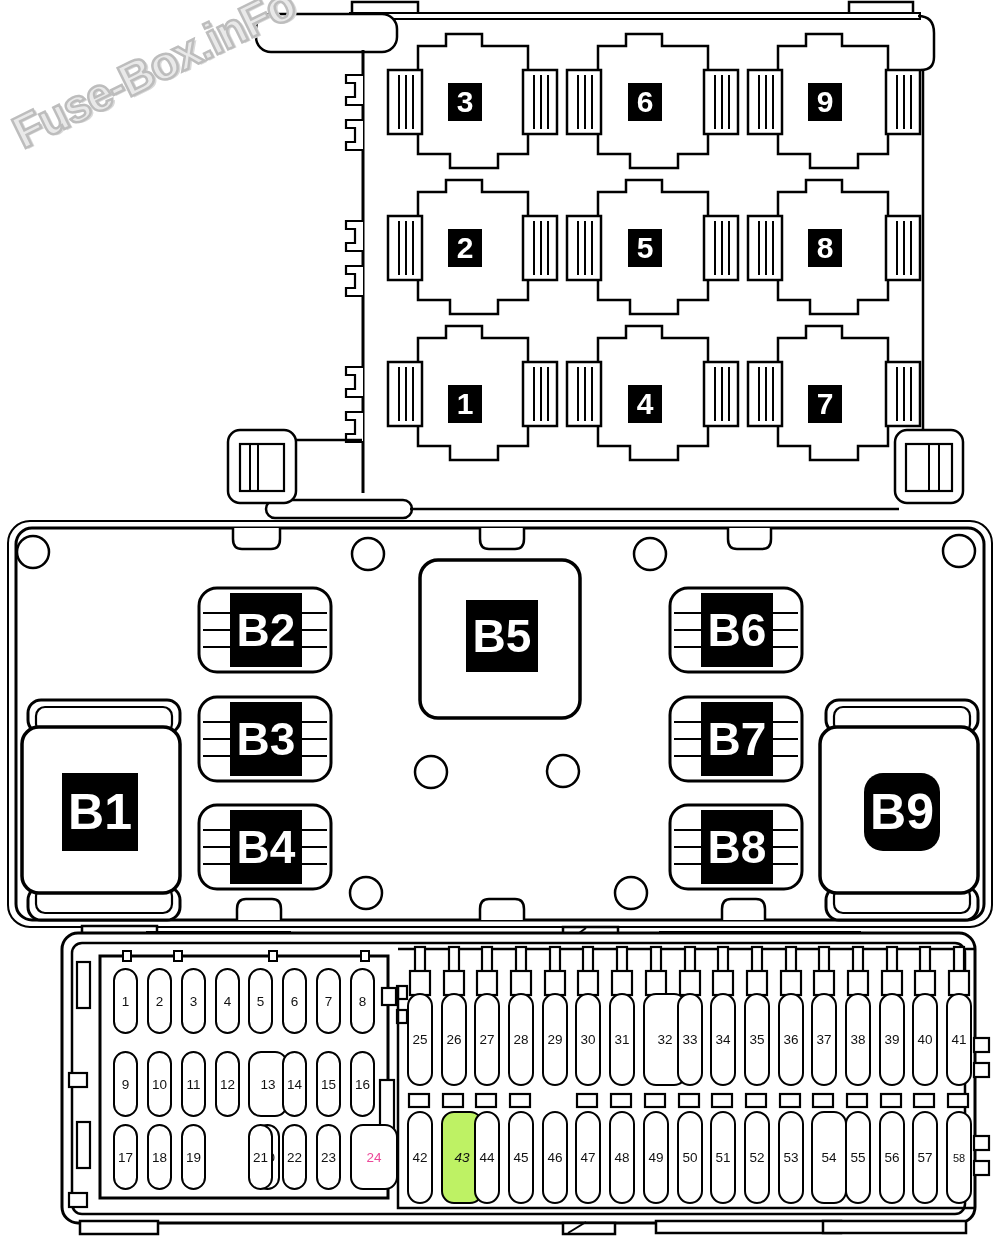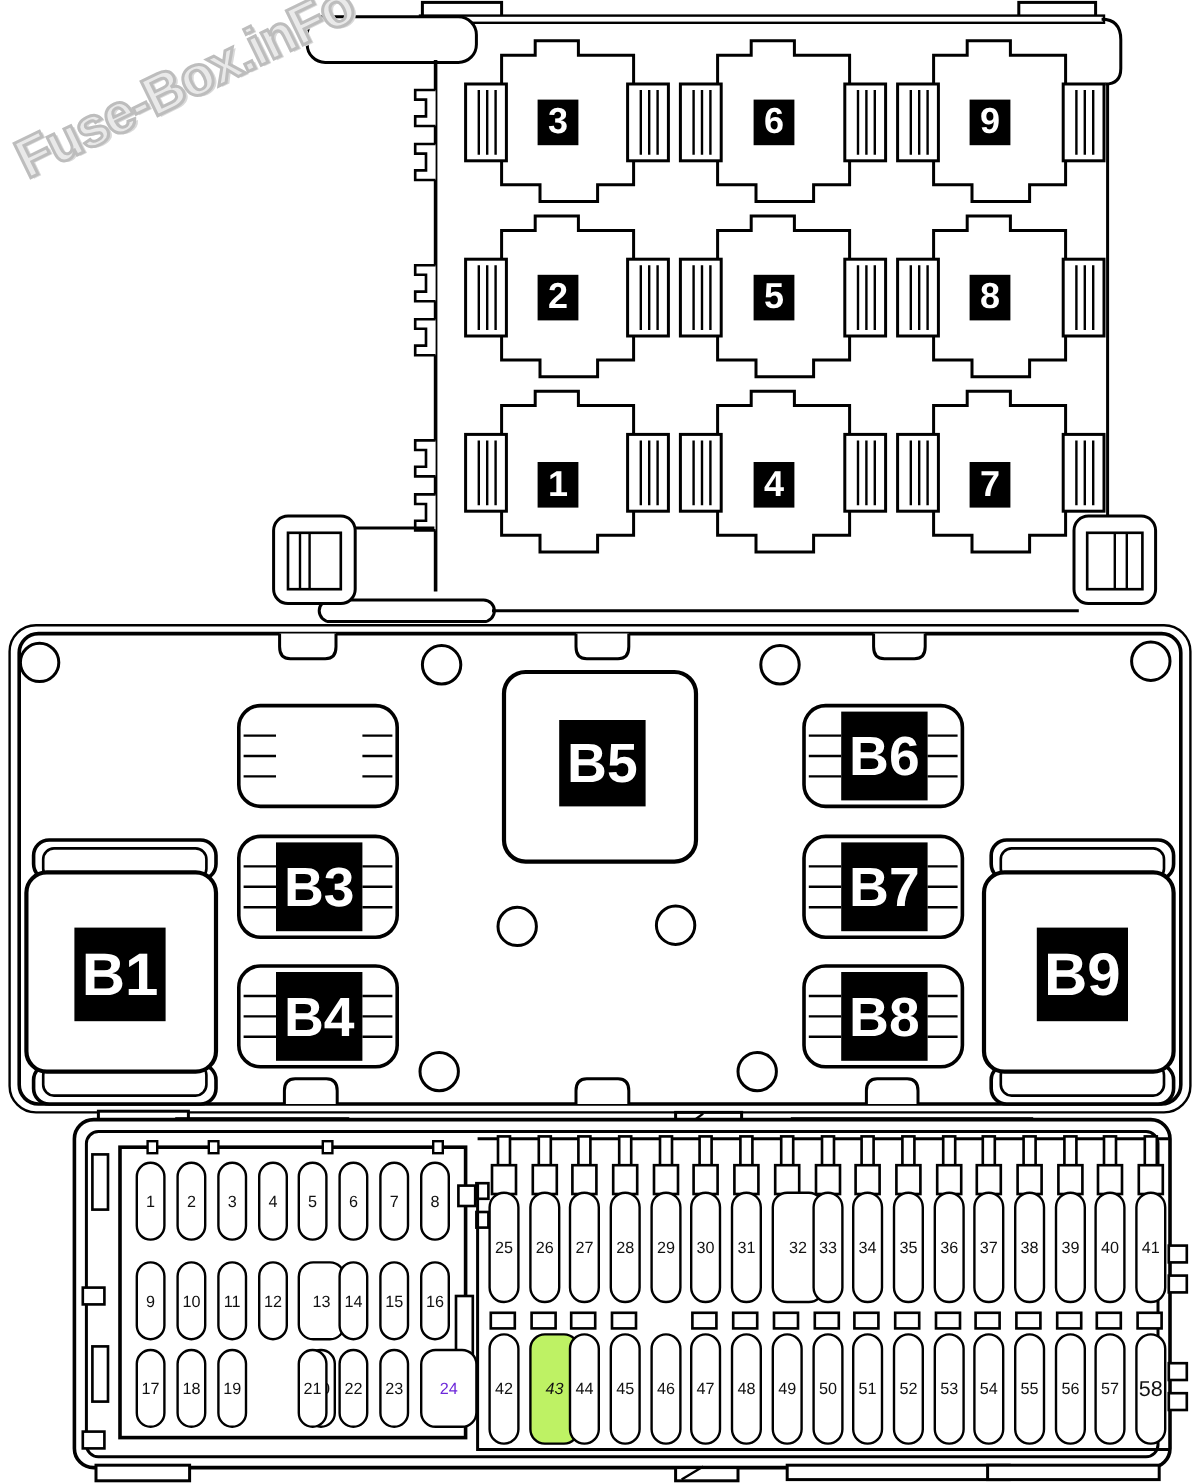--- a/index.html
+++ b/index.html
@@ -264,27 +264,28 @@
   <div id="labels"></div>
 <div class="blk" style="left: 448px; top: 83px; width: 34px; height: 38px; font-size: 30px; background: rgb(0, 0, 0); color: rgb(255, 255, 255);">3</div>
     <div class="blk" style="left: 628px; top: 83px; width: 34px; height: 38px; font-size: 30px; background: rgb(0, 0, 0); color: rgb(255, 255, 255);">6</div>
     <div class="blk" style="left: 808px; top: 83px; width: 34px; height: 38px; font-size: 30px; background: rgb(0, 0, 0); color: rgb(255, 255, 255);">9</div>
     <div class="blk" style="left: 448px; top: 229px; width: 34px; height: 38px; font-size: 30px; background: rgb(0, 0, 0); color: rgb(255, 255, 255);">2</div>
     <div class="blk" style="left: 628px; top: 229px; width: 34px; height: 38px; font-size: 30px; background: rgb(0, 0, 0); color: rgb(255, 255, 255);">5</div>
     <div class="blk" style="left: 808px; top: 229px; width: 34px; height: 38px; font-size: 30px; background: rgb(0, 0, 0); color: rgb(255, 255, 255);">8</div>
     <div class="blk" style="left: 448px; top: 385px; width: 34px; height: 38px; font-size: 30px; background: rgb(0, 0, 0); color: rgb(255, 255, 255);">1</div>
     <div class="blk" style="left: 628px; top: 385px; width: 34px; height: 38px; font-size: 30px; background: rgb(0, 0, 0); color: rgb(255, 255, 255);">4</div>
     <div class="blk" style="left: 808px; top: 385px; width: 34px; height: 38px; font-size: 30px; background: rgb(0, 0, 0); color: rgb(255, 255, 255);">7</div>
+    <div class="blk" style="left: 230px; top: 593px; width: 72px; height: 74px; font-size: 46px; background: rgb(0, 0, 0); color: rgb(255, 255, 255);">B2</div>
     <div class="blk" style="left: 230px; top: 702px; width: 72px; height: 74px; font-size: 46px; background: rgb(0, 0, 0); color: rgb(255, 255, 255);">B3</div>
     <div class="blk" style="left: 230px; top: 810px; width: 72px; height: 74px; font-size: 46px; background: rgb(0, 0, 0); color: rgb(255, 255, 255);">B4</div>
     <div class="blk" style="left: 701px; top: 593px; width: 72px; height: 74px; font-size: 46px; background: rgb(0, 0, 0); color: rgb(255, 255, 255);">B6</div>
     <div class="blk" style="left: 701px; top: 702px; width: 72px; height: 74px; font-size: 46px; background: rgb(0, 0, 0); color: rgb(255, 255, 255);">B7</div>
     <div class="blk" style="left: 701px; top: 810px; width: 72px; height: 74px; font-size: 46px; background: rgb(0, 0, 0); color: rgb(255, 255, 255);">B8</div>
     <div class="blk" style="left: 62px; top: 773px; width: 76px; height: 78px; font-size: 50px; background: rgb(0, 0, 0); color: rgb(255, 255, 255);">B1</div>
-    <div class="blk" style="left: 864px; top: 773px; width: 76px; height: 78px; font-size: 50px; background: rgb(0, 0, 0); color: rgb(255, 255, 255);">B9</div>
+    <div class="blk" style="left: 864px; top: 773px; width: 76px; height: 78px; font-size: 50px; background: rgb(0, 0, 0); color: rgb(255, 255, 255); border-radius: 19px;">B9</div>
     <div class="blk" style="left: 466px; top: 600px; width: 72px; height: 72px; font-size: 46px; background: rgb(0, 0, 0); color: rgb(255, 255, 255);">B5</div>
     <div class="pill" style="left: 113px; top: 968px; width: 25px; height: 66px; border: 2.6px solid rgb(0, 0, 0); background: rgb(255, 255, 255); color: rgb(17, 17, 17); font-size: 13.5px;">1</div>
     <div class="pill" style="left: 147px; top: 968px; width: 25px; height: 66px; border: 2.6px solid rgb(0, 0, 0); background: rgb(255, 255, 255); color: rgb(17, 17, 17); font-size: 13.5px;">2</div>
     <div class="pill" style="left: 181px; top: 968px; width: 25px; height: 66px; border: 2.6px solid rgb(0, 0, 0); background: rgb(255, 255, 255); color: rgb(17, 17, 17); font-size: 13.5px;">3</div>
     <div class="pill" style="left: 215px; top: 968px; width: 25px; height: 66px; border: 2.6px solid rgb(0, 0, 0); background: rgb(255, 255, 255); color: rgb(17, 17, 17); font-size: 13.5px;">4</div>
     <div class="pill" style="left: 248px; top: 968px; width: 25px; height: 66px; border: 2.6px solid rgb(0, 0, 0); background: rgb(255, 255, 255); color: rgb(17, 17, 17); font-size: 13.5px;">5</div>
     <div class="pill" style="left: 282px; top: 968px; width: 25px; height: 66px; border: 2.6px solid rgb(0, 0, 0); background: rgb(255, 255, 255); color: rgb(17, 17, 17); font-size: 13.5px;">6</div>
     <div class="pill" style="left: 316px; top: 968px; width: 25px; height: 66px; border: 2.6px solid rgb(0, 0, 0); background: rgb(255, 255, 255); color: rgb(17, 17, 17); font-size: 13.5px;">7</div>
     <div class="pill" style="left: 350px; top: 968px; width: 25px; height: 66px; border: 2.6px solid rgb(0, 0, 0); background: rgb(255, 255, 255); color: rgb(17, 17, 17); font-size: 13.5px;">8</div>
     <div class="pill" style="left: 113px; top: 1051px; width: 25px; height: 66px; border: 2.6px solid rgb(0, 0, 0); background: rgb(255, 255, 255); color: rgb(17, 17, 17); font-size: 13.5px;">9</div>
@@ -295,21 +296,21 @@
     <div class="pill" style="left: 282px; top: 1051px; width: 25px; height: 66px; border: 2.6px solid rgb(0, 0, 0); background: rgb(255, 255, 255); color: rgb(17, 17, 17); font-size: 13.5px;">14</div>
     <div class="pill" style="left: 316px; top: 1051px; width: 25px; height: 66px; border: 2.6px solid rgb(0, 0, 0); background: rgb(255, 255, 255); color: rgb(17, 17, 17); font-size: 13.5px;">15</div>
     <div class="pill" style="left: 350px; top: 1051px; width: 25px; height: 66px; border: 2.6px solid rgb(0, 0, 0); background: rgb(255, 255, 255); color: rgb(17, 17, 17); font-size: 13.5px;">16</div>
     <div class="pill" style="left: 113px; top: 1124px; width: 25px; height: 66px; border: 2.6px solid rgb(0, 0, 0); background: rgb(255, 255, 255); color: rgb(17, 17, 17); font-size: 13.5px;">17</div>
     <div class="pill" style="left: 147px; top: 1124px; width: 25px; height: 66px; border: 2.6px solid rgb(0, 0, 0); background: rgb(255, 255, 255); color: rgb(17, 17, 17); font-size: 13.5px;">18</div>
     <div class="pill" style="left: 181px; top: 1124px; width: 25px; height: 66px; border: 2.6px solid rgb(0, 0, 0); background: rgb(255, 255, 255); color: rgb(17, 17, 17); font-size: 13.5px;">19</div>
     <div class="pill" style="left: 215px; top: 1124px; width: 25px; height: 66px; border: 2.6px solid rgb(0, 0, 0); background: rgb(255, 255, 255); color: rgb(17, 17, 17); font-size: 13.5px; margin-left: 40px;">20</div>
     <div class="pill" style="left: 248px; top: 1124px; width: 25px; height: 66px; border: 2.6px solid rgb(0, 0, 0); background: rgb(255, 255, 255); color: rgb(17, 17, 17); font-size: 13.5px;">21</div>
     <div class="pill" style="left: 282px; top: 1124px; width: 25px; height: 66px; border: 2.6px solid rgb(0, 0, 0); background: rgb(255, 255, 255); color: rgb(17, 17, 17); font-size: 13.5px;">22</div>
     <div class="pill" style="left: 316px; top: 1124px; width: 25px; height: 66px; border: 2.6px solid rgb(0, 0, 0); background: rgb(255, 255, 255); color: rgb(17, 17, 17); font-size: 13.5px;">23</div>
-    <div class="pill" style="left: 350px; top: 1124px; width: 48px; height: 66px; border: 2.6px solid rgb(0, 0, 0); background: rgb(255, 255, 255); color: #6d28d9; font-size: 13.5px;">24</div>
+    <div class="pill" style="left: 350px; top: 1124px; width: 48px; height: 66px; border: 2.6px solid rgb(0, 0, 0); background: rgb(255, 255, 255); color: #ec4899; font-size: 13.5px;">24</div>
     <div class="pill" style="left: 407px; top: 993px; width: 26px; height: 93px; border: 2.6px solid rgb(0, 0, 0); background: rgb(255, 255, 255); color: rgb(17, 17, 17); font-size: 13.5px;">25</div>
     <div class="pill" style="left: 441px; top: 993px; width: 26px; height: 93px; border: 2.6px solid rgb(0, 0, 0); background: rgb(255, 255, 255); color: rgb(17, 17, 17); font-size: 13.5px;">26</div>
     <div class="pill" style="left: 474px; top: 993px; width: 26px; height: 93px; border: 2.6px solid rgb(0, 0, 0); background: rgb(255, 255, 255); color: rgb(17, 17, 17); font-size: 13.5px;">27</div>
     <div class="pill" style="left: 508px; top: 993px; width: 26px; height: 93px; border: 2.6px solid rgb(0, 0, 0); background: rgb(255, 255, 255); color: rgb(17, 17, 17); font-size: 13.5px;">28</div>
     <div class="pill" style="left: 542px; top: 993px; width: 26px; height: 93px; border: 2.6px solid rgb(0, 0, 0); background: rgb(255, 255, 255); color: rgb(17, 17, 17); font-size: 13.5px;">29</div>
     <div class="pill" style="left: 575px; top: 993px; width: 26px; height: 93px; border: 2.6px solid rgb(0, 0, 0); background: rgb(255, 255, 255); color: rgb(17, 17, 17); font-size: 13.5px;">30</div>
     <div class="pill" style="left: 609px; top: 993px; width: 26px; height: 93px; border: 2.6px solid rgb(0, 0, 0); background: rgb(255, 255, 255); color: rgb(17, 17, 17); font-size: 13.5px;">31</div>
     <div class="pill" style="left: 643px; top: 993px; width: 44px; height: 93px; border: 2.6px solid rgb(0, 0, 0); background: rgb(255, 255, 255); color: rgb(17, 17, 17); font-size: 13.5px; text-align: right;">32</div>
     <div class="pill" style="left: 677px; top: 993px; width: 26px; height: 93px; border: 2.6px solid rgb(0, 0, 0); background: rgb(255, 255, 255); color: rgb(17, 17, 17); font-size: 13.5px;">33</div>
     <div class="pill" style="left: 710px; top: 993px; width: 26px; height: 93px; border: 2.6px solid rgb(0, 0, 0); background: rgb(255, 255, 255); color: rgb(17, 17, 17); font-size: 13.5px;">34</div>
@@ -325,18 +326,18 @@
     <div class="pill" style="left: 474px; top: 1111px; width: 26px; height: 93px; border: 2.6px solid rgb(0, 0, 0); background: rgb(255, 255, 255); color: rgb(17, 17, 17); font-size: 13.5px;">44</div>
     <div class="pill" style="left: 508px; top: 1111px; width: 26px; height: 93px; border: 2.6px solid rgb(0, 0, 0); background: rgb(255, 255, 255); color: rgb(17, 17, 17); font-size: 13.5px;">45</div>
     <div class="pill" style="left: 542px; top: 1111px; width: 26px; height: 93px; border: 2.6px solid rgb(0, 0, 0); background: rgb(255, 255, 255); color: rgb(17, 17, 17); font-size: 13.5px;">46</div>
     <div class="pill" style="left: 575px; top: 1111px; width: 26px; height: 93px; border: 2.6px solid rgb(0, 0, 0); background: rgb(255, 255, 255); color: rgb(17, 17, 17); font-size: 13.5px;">47</div>
     <div class="pill" style="left: 609px; top: 1111px; width: 26px; height: 93px; border: 2.6px solid rgb(0, 0, 0); background: rgb(255, 255, 255); color: rgb(17, 17, 17); font-size: 13.5px;">48</div>
     <div class="pill" style="left: 643px; top: 1111px; width: 26px; height: 93px; border: 2.6px solid rgb(0, 0, 0); background: rgb(255, 255, 255); color: rgb(17, 17, 17); font-size: 13.5px;">49</div>
     <div class="pill" style="left: 677px; top: 1111px; width: 26px; height: 93px; border: 2.6px solid rgb(0, 0, 0); background: rgb(255, 255, 255); color: rgb(17, 17, 17); font-size: 13.5px;">50</div>
     <div class="pill" style="left: 710px; top: 1111px; width: 26px; height: 93px; border: 2.6px solid rgb(0, 0, 0); background: rgb(255, 255, 255); color: rgb(17, 17, 17); font-size: 13.5px;">51</div>
     <div class="pill" style="left: 744px; top: 1111px; width: 26px; height: 93px; border: 2.6px solid rgb(0, 0, 0); background: rgb(255, 255, 255); color: rgb(17, 17, 17); font-size: 13.5px;">52</div>
     <div class="pill" style="left: 778px; top: 1111px; width: 26px; height: 93px; border: 2.6px solid rgb(0, 0, 0); background: rgb(255, 255, 255); color: rgb(17, 17, 17); font-size: 13.5px;">53</div>
-    <div class="pill" style="left: 811px; top: 1111px; width: 26px; height: 93px; border: 2.6px solid rgb(0, 0, 0); background: rgb(255, 255, 255); color: rgb(17, 17, 17); font-size: 13.5px;">54</div>
+    <div class="pill" style="left: 811px; top: 1111px; width: 36px; height: 93px; border: 2.6px solid rgb(0, 0, 0); background: rgb(255, 255, 255); color: rgb(17, 17, 17); font-size: 13.5px;">54</div>
     <div class="pill" style="left: 845px; top: 1111px; width: 26px; height: 93px; border: 2.6px solid rgb(0, 0, 0); background: rgb(255, 255, 255); color: rgb(17, 17, 17); font-size: 13.5px;">55</div>
     <div class="pill" style="left: 879px; top: 1111px; width: 26px; height: 93px; border: 2.6px solid rgb(0, 0, 0); background: rgb(255, 255, 255); color: rgb(17, 17, 17); font-size: 13.5px;">56</div>
     <div class="pill" style="left: 912px; top: 1111px; width: 26px; height: 93px; border: 2.6px solid rgb(0, 0, 0); background: rgb(255, 255, 255); color: rgb(17, 17, 17); font-size: 13.5px;">57</div>
-    <div class="pill" style="left: 946px; top: 1111px; width: 26px; height: 93px; border: 2.6px solid rgb(0, 0, 0); background: rgb(255, 255, 255); color: rgb(17, 17, 17); font-size: 18px; text-align: right;">58</div>
+    <div class="pill" style="left: 946px; top: 1111px; width: 26px; height: 93px; border: 2.6px solid rgb(0, 0, 0); background: rgb(255, 255, 255); color: rgb(17, 17, 17); font-size: 11px; text-align: right;">58</div>
   </div>
 
 </body></html>

